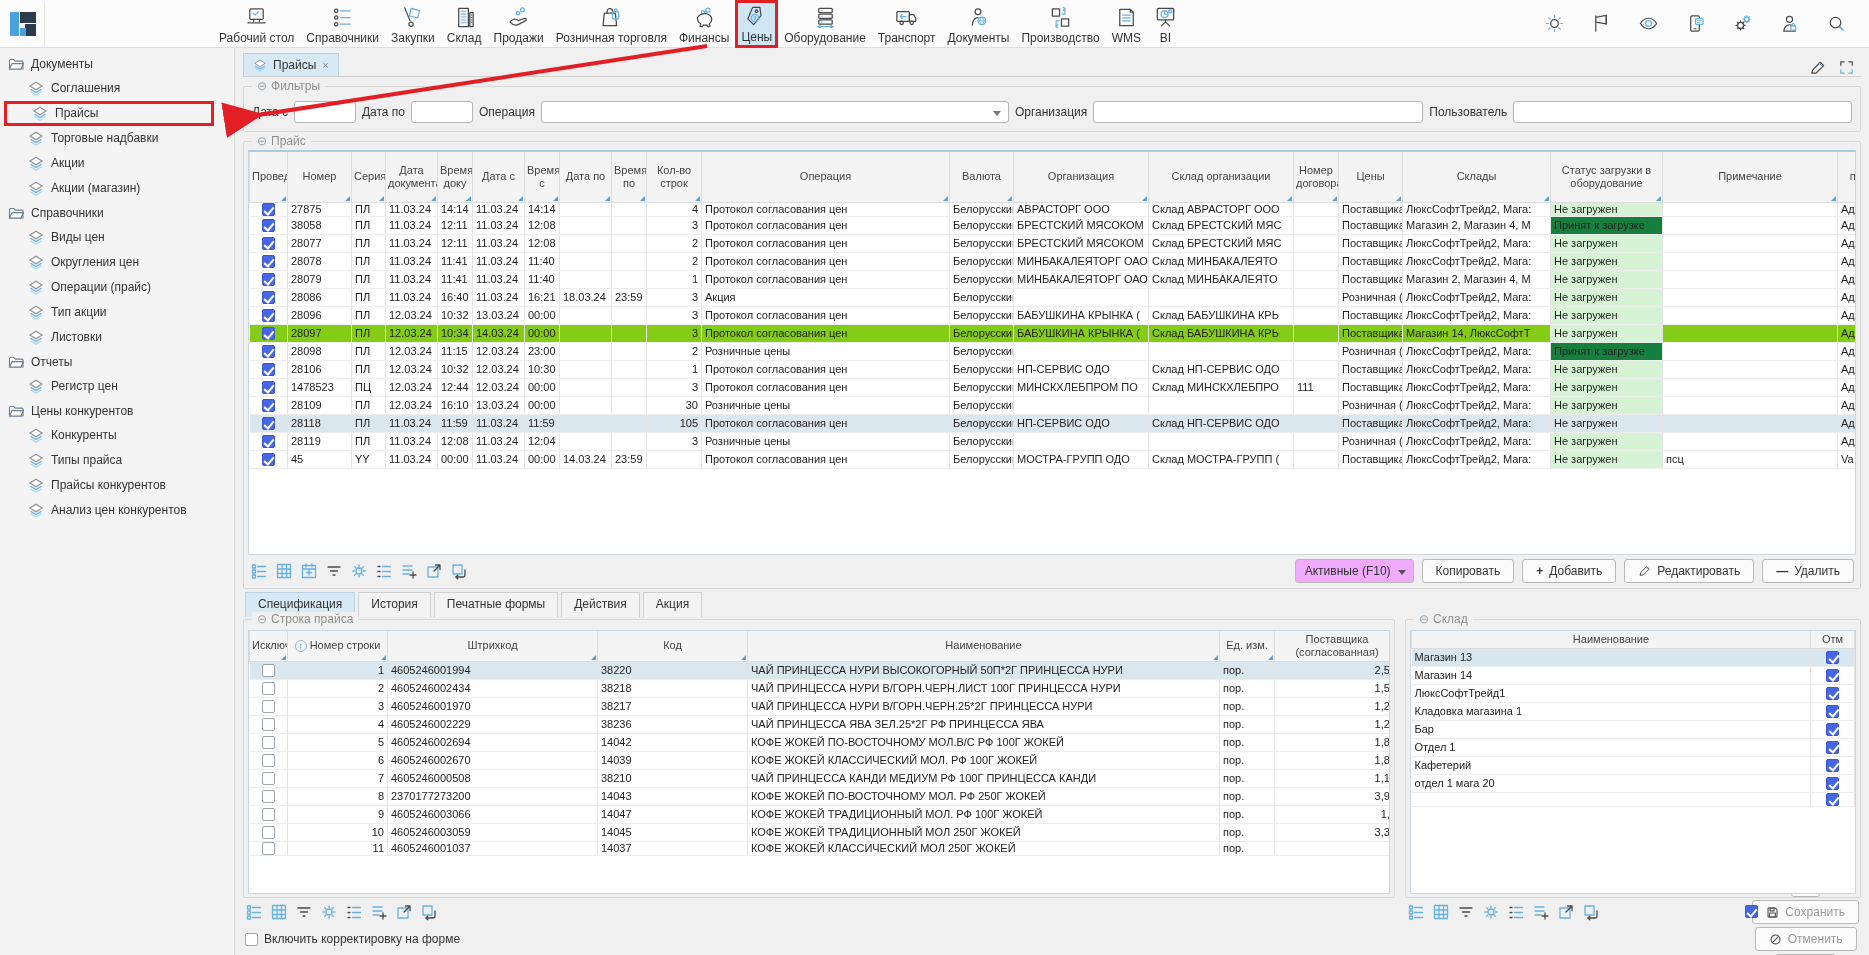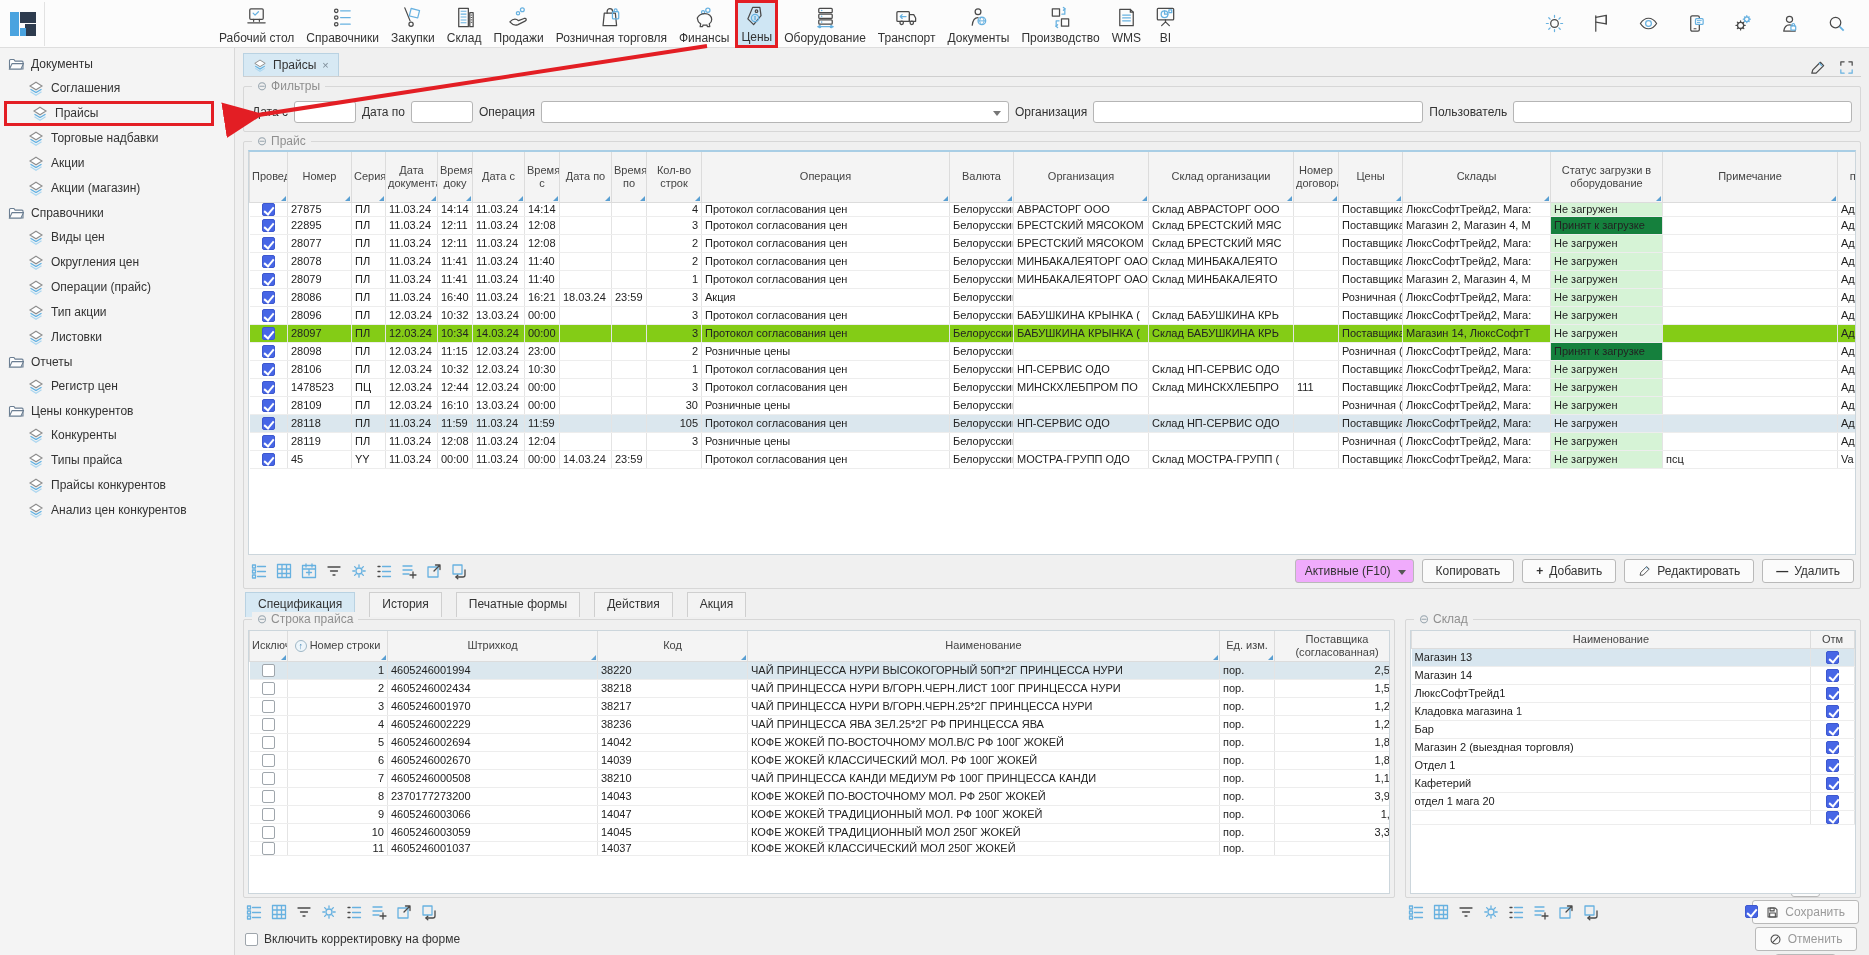--- a/index.html
+++ b/index.html
@@ -88,21 +88,21 @@
   .ttools .ic{cursor:pointer;}
   .ttools-right{margin-left:auto;display:flex;gap:8px;align-items:center;}
   .btn{height:24px;display:inline-flex;align-items:center;gap:6px;background:#fbfbfb;border:1px solid #b9b9b9;border-radius:3px;
     padding:0 13px;font-size:12px;color:#333;cursor:pointer;white-space:nowrap;}
   .btn .ic svg{width:13px;height:13px;}
   .selbtn{position:relative;height:24px;background:#f0abfc;border:1px solid #b9b9b9;border-radius:3px;padding:0 22px 0 9px;
     font-size:12px;display:inline-flex;align-items:center;cursor:pointer;margin-left:8px;}
   .selbtn::after{content:'';position:absolute;right:7px;top:10px;border-left:4px solid transparent;border-right:4px solid transparent;border-top:5px solid #555;}
 
   
-  .subtabs{height:25px;display:flex;gap:14px;margin-top:3px;padding-left:2px;}
+  .subtabs{height:25px;display:flex;gap:3px;margin-top:3px;padding-left:2px;}
   .subtab{padding:4px 12px 3px;font-size:12px;background:#f3f3f3;border:1px solid #cfcfcf;border-bottom:none;cursor:pointer;}
   .subtab.active{background:#d7e9f4;border-color:#b9d2e2;}
 
   
   .bottom{flex:1;display:flex;gap:10px;min-height:0;}
   .bleft{width:1152px;display:flex;flex-direction:column;min-width:0;}
   .bright{flex:1;display:flex;flex-direction:column;min-width:0;}
   .grp-bot{flex:1;margin-top:2px;padding:10px 4px 3px;display:flex;flex-direction:column;}
   .bot-wrap{flex:1;background:#fff;border:1px solid #ccd6dc;overflow:hidden;}
   .spec-table thead tr{height:30px;}
@@ -657,21 +657,21 @@
                 <td class="c-org_wh">Склад АВРАСТОРГ ООО</td>
                 <td class="c-contract"></td>
                 <td class="c-prices">Поставщика</td>
                 <td class="c-whs">ЛюксСофтТрейд2, Мага:</td>
                 <td class="c-status st-green">Не загружен</td>
                 <td class="c-note"></td>
                 <td class="c-user">Ад</td>
               </tr>
               <tr>
                 <td class="c-cb"><span class="cbx on"></span></td>
-                <td class="c-number">22895</td>
+                <td class="c-number">38058</td>
                 <td class="c-series">ПЛ</td>
                 <td class="c-doc_date">11.03.24</td>
                 <td class="c-doc_time">12:11</td>
                 <td class="c-date_from">11.03.24</td>
                 <td class="c-time_from">12:08</td>
                 <td class="c-date_to"></td>
                 <td class="c-time_to"></td>
                 <td class="c-lines">3</td>
                 <td class="c-operation">Протокол согласования цен</td>
                 <td class="c-currency">Белорусский</td>
@@ -1288,24 +1288,20 @@
                   </tr>
                   <tr>
                     <td>Кладовка магазина 1</td>
     <td class="c-otm"><span class="cbx on"></span></td>
                   </tr>
                   <tr>
                     <td>Бар</td>
     <td class="c-otm"><span class="cbx on"></span></td>
                   </tr>
                   <tr>
-                    <td>Магазин 2 (выездная торговля)</td>
-    <td class="c-otm"><span class="cbx on"></span></td>
-                  </tr>
-                  <tr>
                     <td>Отдел 1</td>
     <td class="c-otm"><span class="cbx on"></span></td>
                   </tr>
                   <tr>
                     <td>Кафетерий</td>
     <td class="c-otm"><span class="cbx on"></span></td>
                   </tr>
                   <tr>
                     <td>отдел 1 мага 20</td>
     <td class="c-otm"><span class="cbx on"></span></td>

